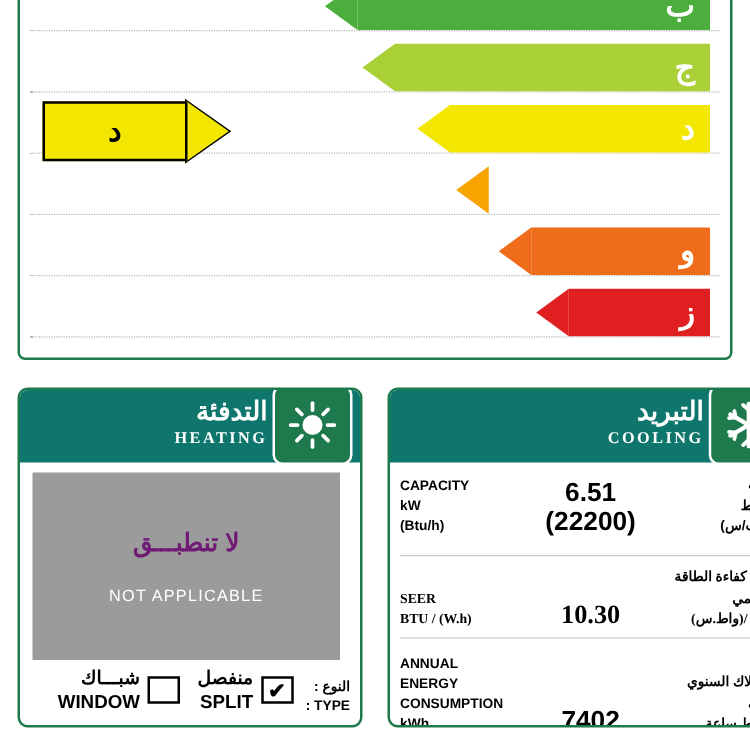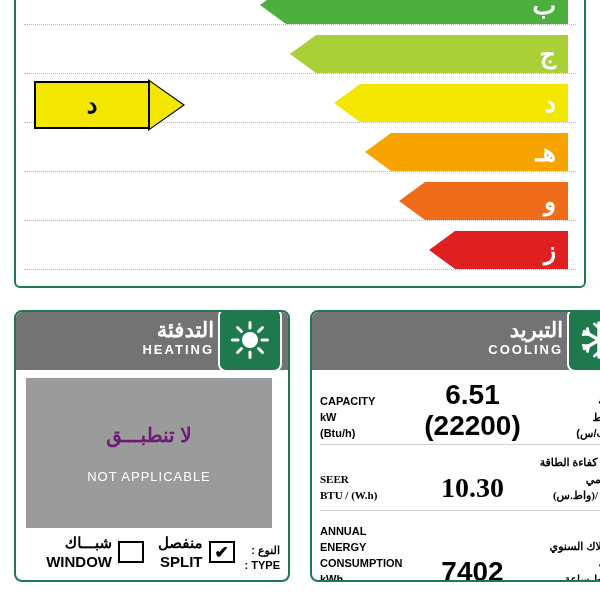--- a/index.html
+++ b/index.html
@@ -92,21 +92,21 @@
   
   .panel {
     position: absolute;
     border: 2px solid #1e7a4c;
     border-radius: 8px;
     background: #ffffff;
     box-sizing: border-box;
     overflow: hidden;
   }
   .panel-header {
-    background: #737373;
+    background: #0f766e;
     height: 58px;
     position: relative;
     display: flex;
     align-items: center;
   }
   .panel-header .titles {
     position: absolute;
     right: 74px;
     top: 6px;
     text-align: right;
@@ -116,20 +116,21 @@
     font-size: 21px;
     font-weight: bold;
     line-height: 1.15;
     direction: rtl;
   }
   .panel-header .title-en {
     font-size: 13px;
     font-weight: bold;
     letter-spacing: 2px;
     line-height: 1.2;
+    font-family: Liberation Serif, serif;
   }
   .icon-badge {
     position: absolute;
     right: 6px;
     top: -4px;
     width: 60px;
     height: 60px;
     background: #1e7a4c;
     border: 2px solid #ffffff;
     border-radius: 8px;
@@ -226,21 +227,21 @@
     width: 92px;
     font-size: 11px;
     font-weight: bold;
     line-height: 1.45;
     color: #000;
     text-align: left;
   }
   .cool-val {
     flex: 1;
     text-align: center;
-    font-size: 28px;
+    font-size: 21px;
     font-weight: bold;
     line-height: 1.1;
     color: #000;
   }
   .cool-ar {
     width: 96px;
     font-size: 11px;
     font-weight: bold;
     line-height: 1.5;
     text-align: right;
@@ -268,23 +269,20 @@
     <div class="grid-line" style="top:273px"></div>
 
     <div class="bar" style="top:-10px; right:16px; width:282px; background:#4caf3d;">
       <span class="bar-label">ب</span>
     </div>
     <div class="bar" style="top:39px; right:16px; width:252px; background:#a9d037;">
       <span class="bar-label">ج</span>
     </div>
     <div class="bar" style="top:88px; right:16px; width:208px; background:#f3e600;">
       <span class="bar-label">د</span>
-    </div>
-    <div class="bar" style="top:137px; right:16px; width:177px; background:#f7a400;">
-      <span class="bar-label">هـ</span>
     </div>
     <div class="bar" style="top:186px; right:16px; width:143px; background:#ef6c1a;">
       <span class="bar-label">و</span>
     </div>
     <div class="bar" style="top:235px; right:16px; width:113px; background:#e02020;">
       <span class="bar-label">ز</span>
     </div>
 
     <div style="position:absolute; top:-10px; right:298px; width:0; height:0;
                 border-top:19px solid transparent; border-bottom:19px solid transparent;

